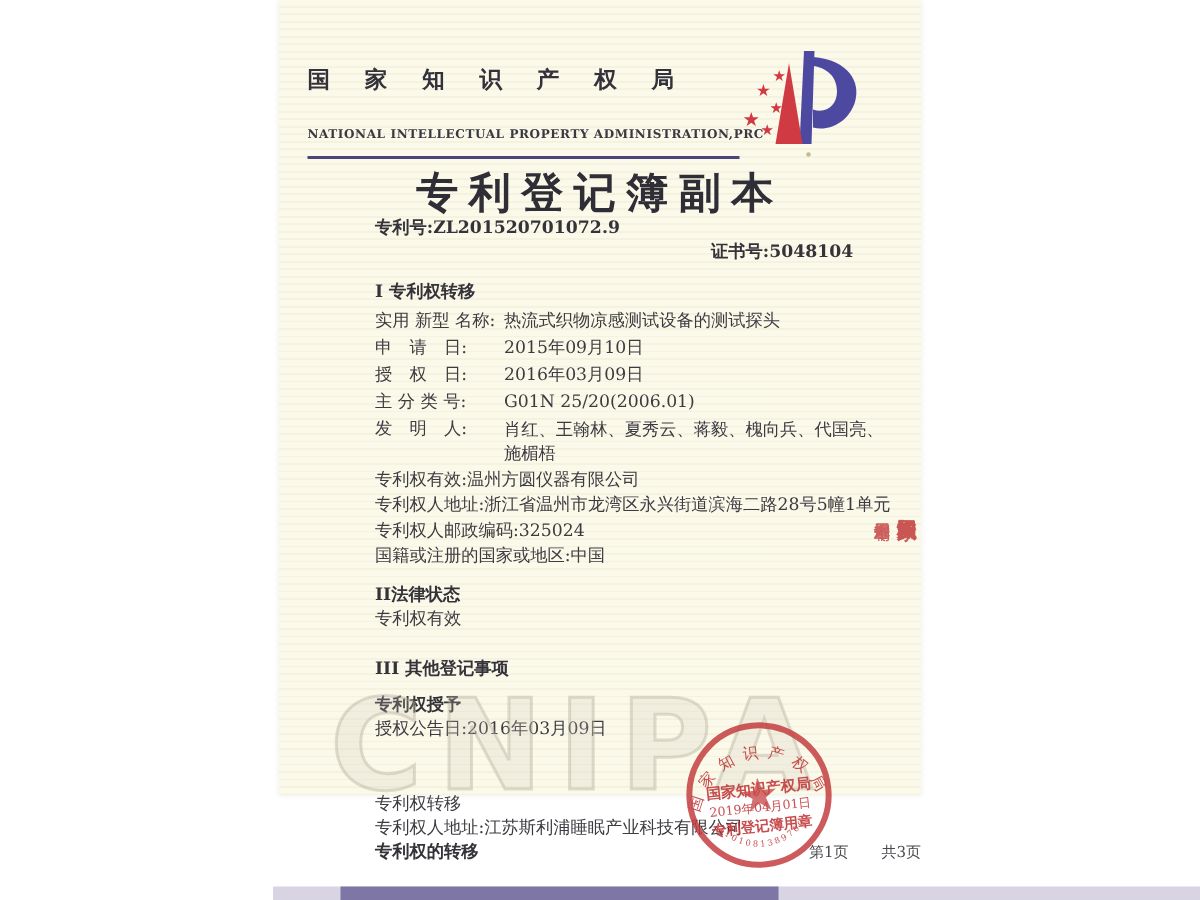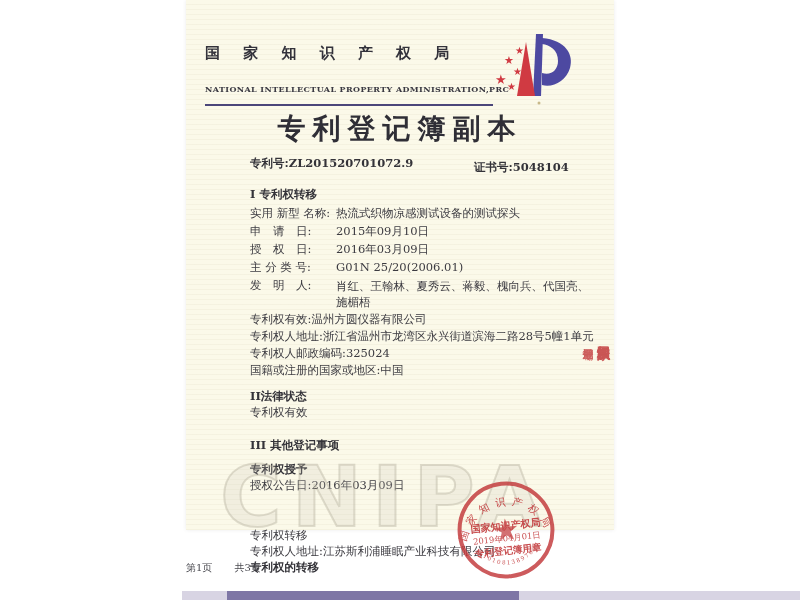--- a/index.html
+++ b/index.html
@@ -27,21 +27,21 @@
   .pre{white-space:pre-line;line-height:16px;}
   .watermark{
     font-size:84px;font-weight:bold;letter-spacing:10px;
     color:rgba(205,200,186,0.22);
     -webkit-text-stroke:2px rgba(176,170,152,0.38);
     font-family:"DejaVu Sans","Liberation Sans",sans-serif;
   }
   .seal-wrap{transform:rotate(-6deg);opacity:0.9;}
   .edge-stamp{overflow:hidden;}
   .vtxt{writing-mode:vertical-rl;text-orientation:upright;color:#c23a3c;white-space:nowrap;}
-  .footer{width:100%;display:flex;justify-content:flex-start;gap:22px;font-size:10px;color:#4a4a50;}
+  .footer{width:100%;display:flex;justify-content:flex-end;gap:22px;font-size:10px;color:#4a4a50;}
   .strip-light{position:absolute;left:182px;right:0;bottom:0;height:9px;background:#d8d4e3;}
   .strip-dark{position:absolute;left:227px;bottom:0;width:292px;height:9px;background:#7e76a5;}
 </style>
 </head>
 <body>
 
 <div class="paper">
 
   <div class="abs agency-cn" style="left:19px;top:44px;">国 家 知 识 产 权 局</div>
   <div class="abs agency-en" style="left:19px;top:84px;">NATIONAL INTELLECTUAL PROPERTY ADMINISTRATION,PRC</div>
@@ -56,21 +56,21 @@
       <text x="12" y="36" font-size="11">★</text>
       <text x="21" y="47" font-size="10">★</text>
       <text x="3" y="56" font-size="13">★</text>
       <text x="15" y="62" font-size="10">★</text>
     </g>
     <circle cx="47" cy="75" r="1.5" fill="#c8b98a"></circle>
   </svg>
 
   <div class="abs doc-title" style="left:0;top:110px;">专利登记簿副本</div>
 
-  <div class="abs body-txt bold" style="left:64px;top:156px;">
+  <div class="abs body-txt bold" style="left:64px;top:144px;">
     <span>专利号:</span><span>ZL201520701072.9</span>
   </div>
   <div class="abs body-txt bold" style="left:288px;top:160px;">
     <span>证书号:</span><span>5048104</span>
   </div>
 
   <div class="abs body-txt bold" style="left:64px;top:187px;">I 专利权转移</div>
 
   <div class="abs body-txt" style="left:64px;top:206px;">
     <span class="lbl">实用 新型 名称:</span><span>热流式织物凉感测试设备的测试探头</span>

